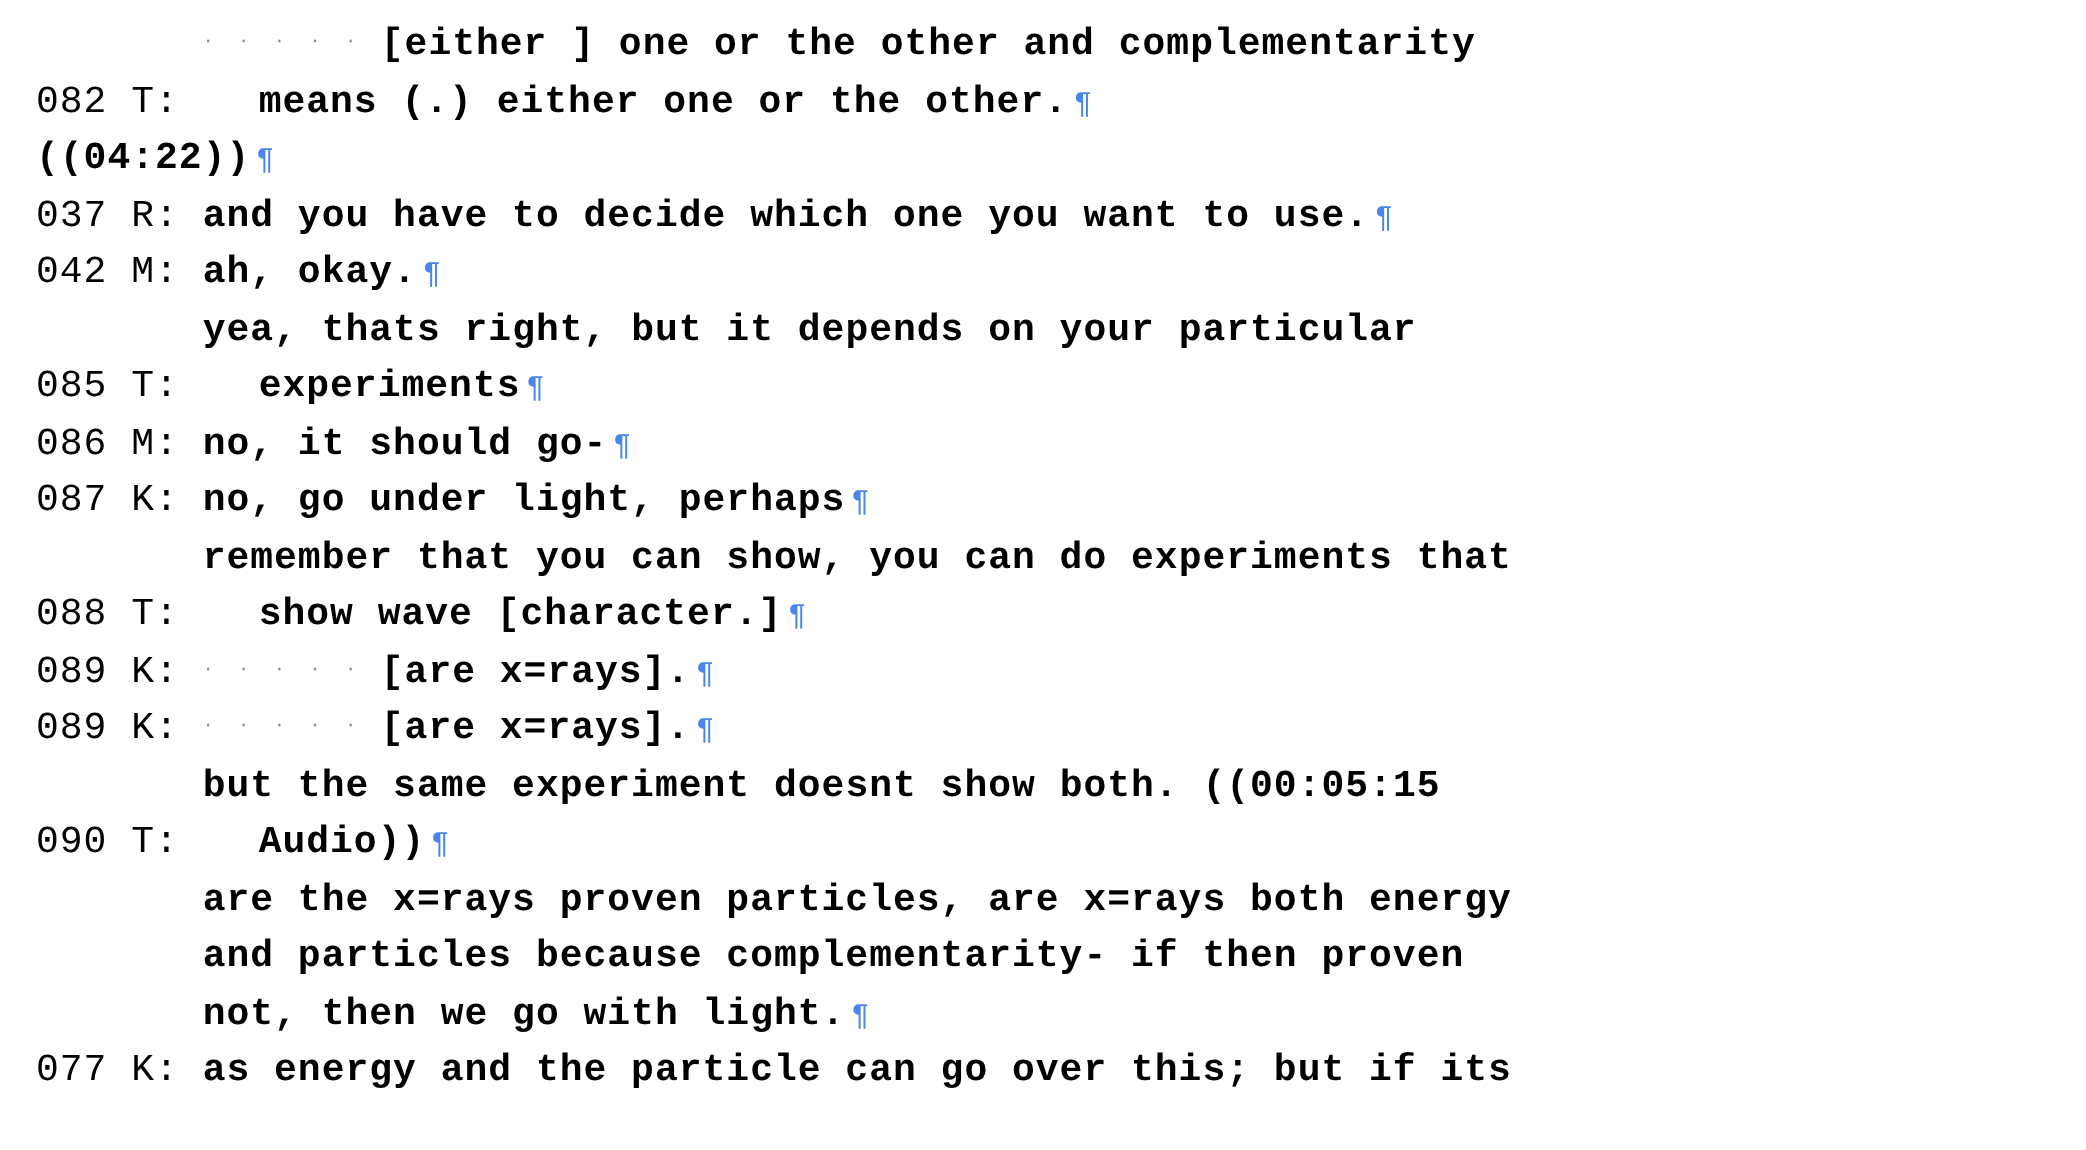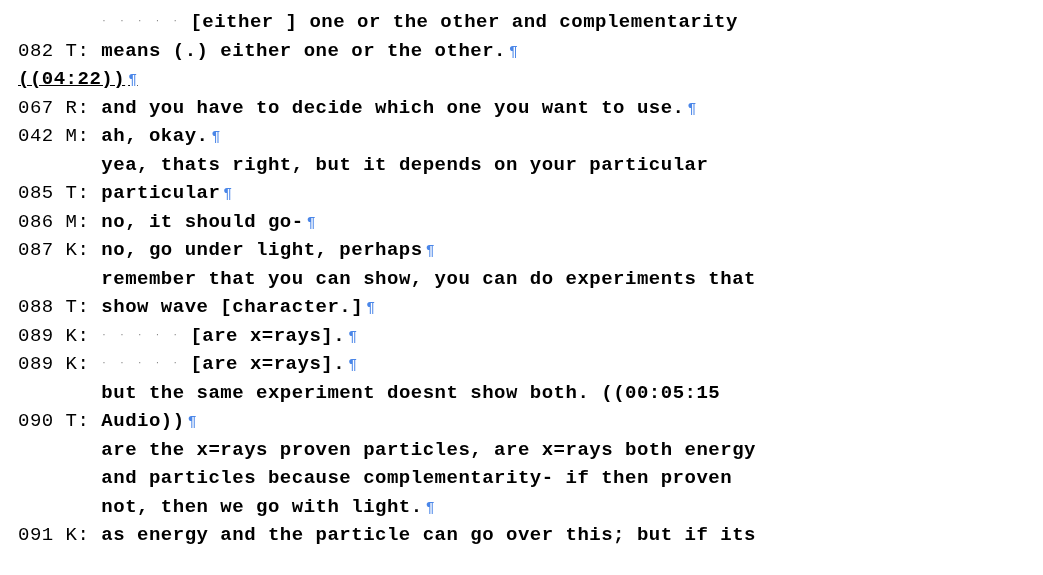--- a/index.html
+++ b/index.html
@@ -33,66 +33,66 @@
       padding-left: 3px;
     }
     .grammar {
       border-bottom: 1px wavy #6aa84f;
       text-decoration-style: wavy;
       text-decoration-color: #6aa84f;
       text-decoration-thickness: 1px;
     }
     .timestamp-line {
       color: #000;
-      text-decoration: underline;
     }
     .dot {
       color: #888;
       font-size: 9px;
       vertical-align: middle;
     }
     .line {
     }
     .cont {
       padding-left: 0;
+      margin-left: 28px;
     }
   </style>
 </head>
 <body>
 
 <div id="container">
     <div class="entry">
       <span class="num">082 </span>
       <span class="speaker">T: </span>
       <span class="body">
         <div><span class="dot">·</span> <span class="dot">·</span> <span class="dot">·</span> <span class="dot">·</span> <span class="dot">·</span> <b>[<span class="grammar">either</span>  ] one or the other and complementarity</b></div>
         <div class="cont"><b>means (.) either one or the other.</b><span class="pilcrow">¶</span></div>
       </span>
     </div>
     <div class="line timestamp-line"><span><b>((04:22))</b></span><span class="pilcrow">¶</span></div>
     <div class="entry">
-      <span class="num">067 </span>
+      <span class="num">037 </span>
       <span class="speaker">R: </span>
       <span class="body">
         <div><b>and you have to decide which one you want to use.</b><span class="pilcrow">¶</span></div>
       </span>
     </div>
     <div class="entry">
       <span class="num">042 </span>
       <span class="speaker">M: </span>
       <span class="body">
         <div><b>ah, okay.</b><span class="pilcrow">¶</span></div>
       </span>
     </div>
     <div class="entry">
       <span class="num">085 </span>
       <span class="speaker">T: </span>
       <span class="body">
         <div><b>yea, <span class="grammar">thats</span> right, but it depends on your particular</b></div>
-        <div class="cont"><b>particular</b><span class="pilcrow">¶</span></div>
+        <div class="cont"><b>experiments</b><span class="pilcrow">¶</span></div>
       </span>
     </div>
     <div class="entry">
       <span class="num">086 </span>
       <span class="speaker">M: </span>
       <span class="body">
         <div><b>no, it should go-</b><span class="pilcrow">¶</span></div>
       </span>
     </div>
     <div class="entry">
@@ -126,21 +126,21 @@
     </div>
     <div class="entry">
       <span class="num">090 </span>
       <span class="speaker">T: </span>
       <span class="body">
         <div><b>but the same experiment <span class="grammar">doesnt</span> show both. ((00:05:15</b></div>
         <div class="cont"><b>Audio))</b><span class="pilcrow">¶</span></div>
       </span>
     </div>
     <div class="entry">
-      <span class="num">091 </span>
+      <span class="num">077 </span>
       <span class="speaker">K: </span>
       <span class="body">
         <div><b>are the x=rays proven particles, are x=rays both energy</b></div>
         <div><b>and particles because complementarity- if then proven</b></div>
         <div><b>not, then we go with light.</b><span class="pilcrow">¶</span></div>
         <div><b>as energy and the particle can go over this; but if its</b></div>
       </span>
     </div>
   </div>
 

